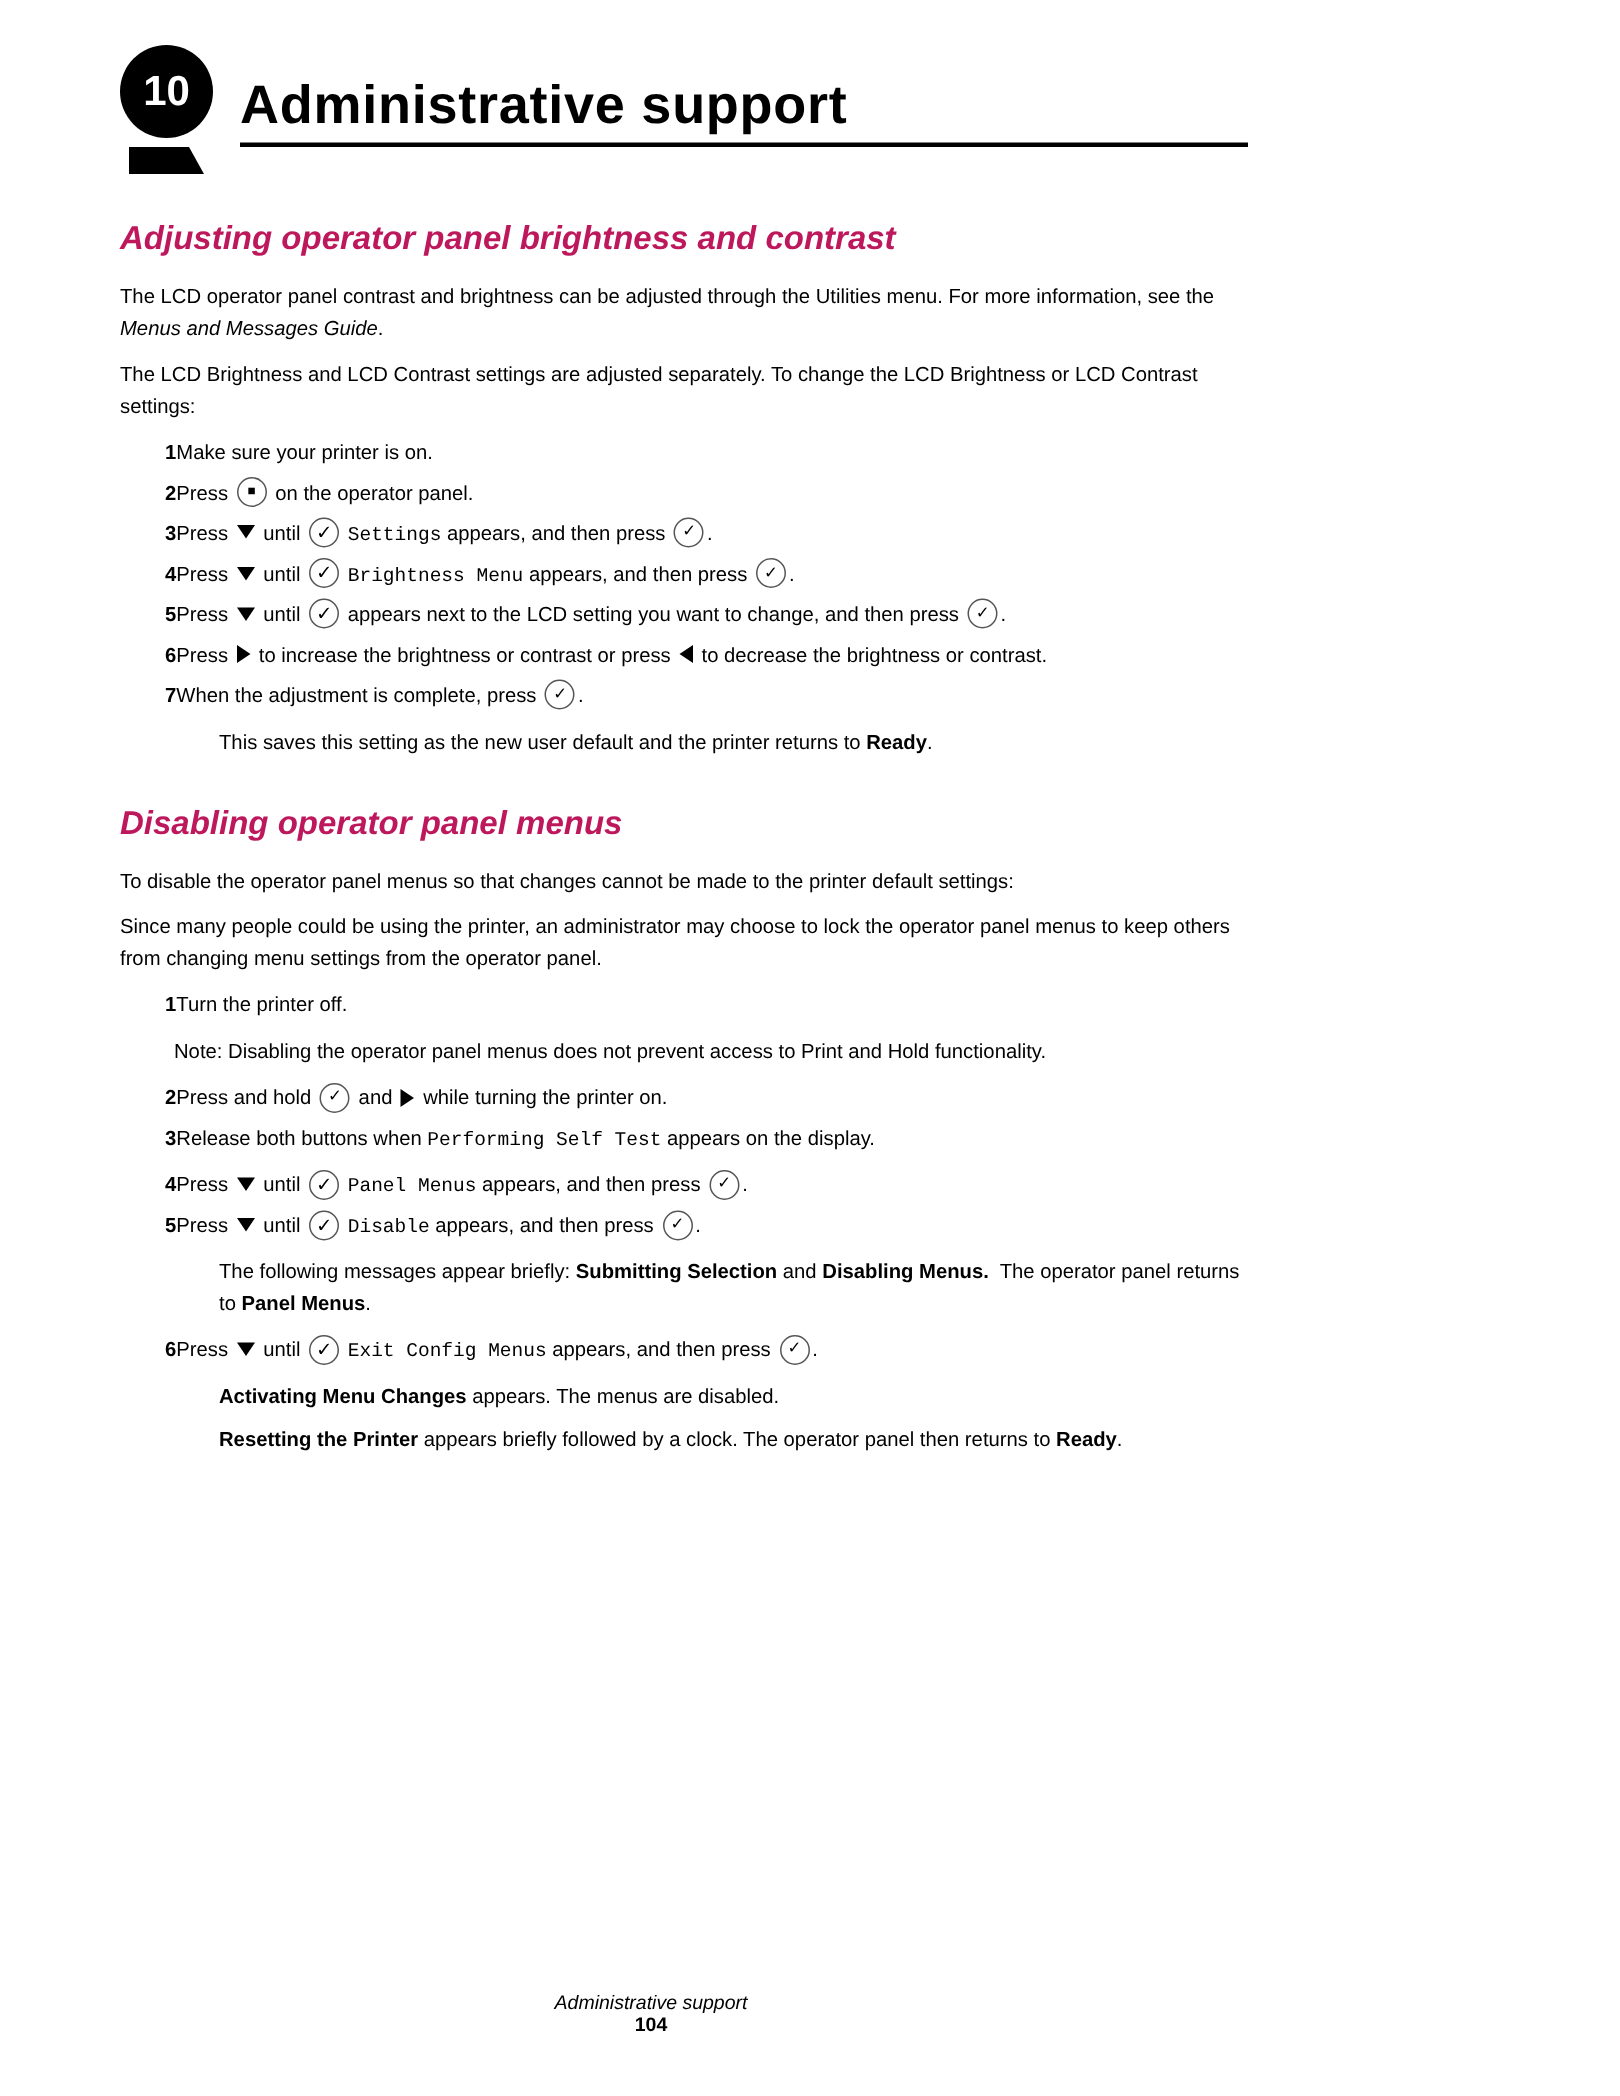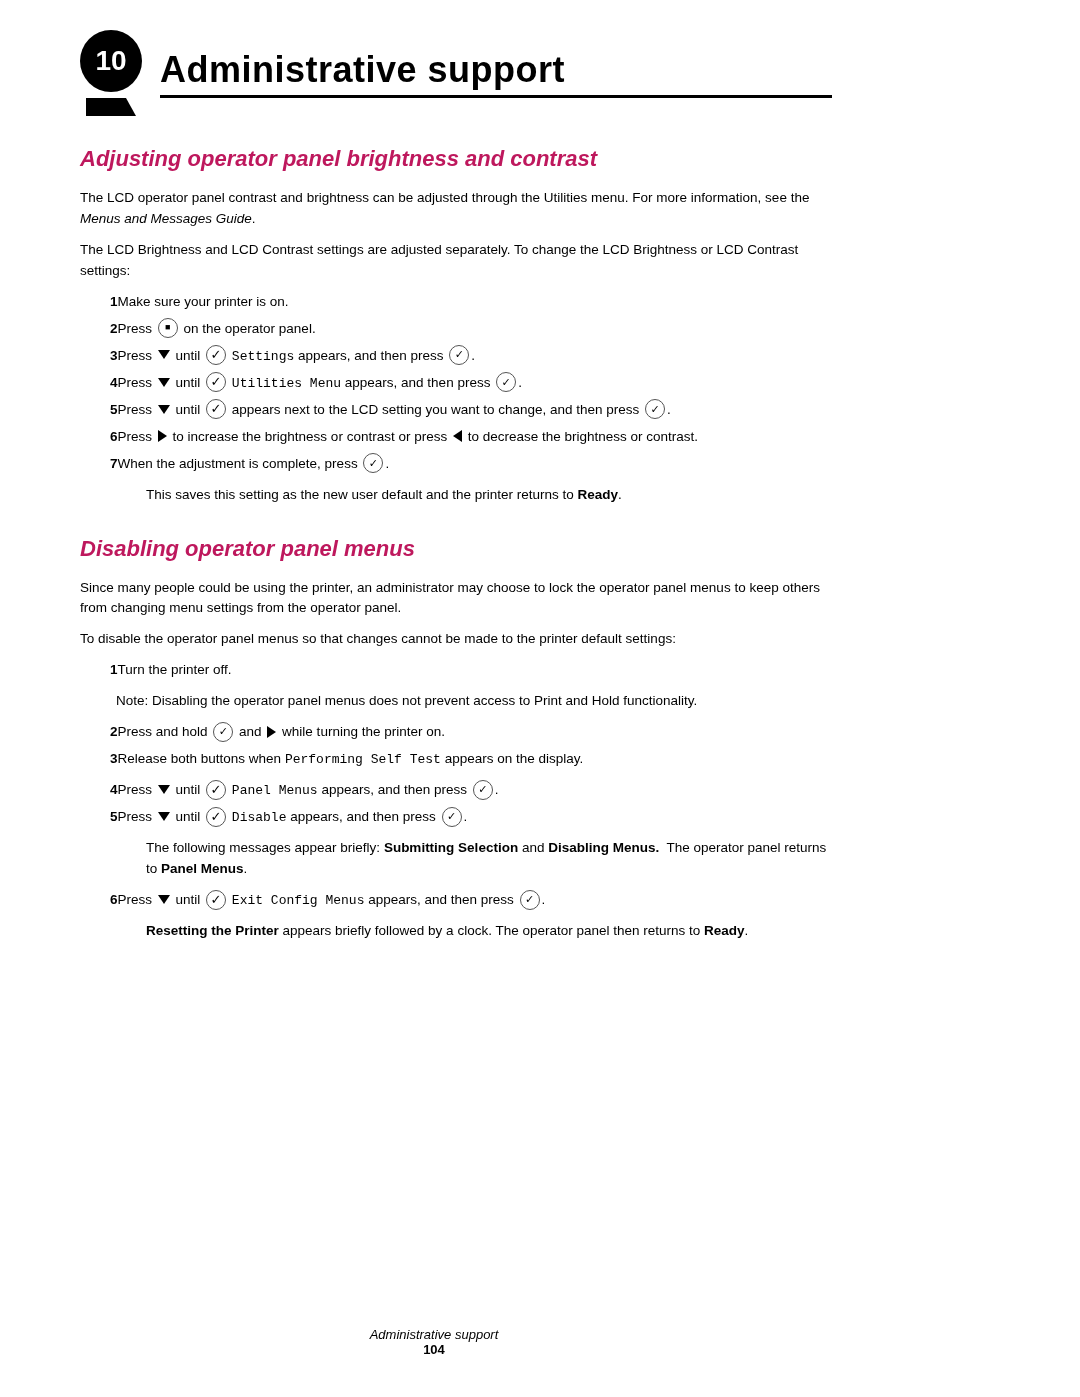--- a/index.html
+++ b/index.html
@@ -289,21 +289,21 @@
         <span class="mono">Settings</span> appears, and then press
         <span class="icon-select">✓</span>.
       </span>
     </li>
 
     <li>
       <span class="list-num">4</span>
       <span class="list-content">
         Press <span class="icon-down"></span> until
         <span class="icon-check">✓</span>
-        <span class="mono">Utilities Menu</span> appears, and then press
+        <span class="mono">Brightness Menu</span> appears, and then press
         <span class="icon-select">✓</span>.
       </span>
     </li>
 
     <li>
       <span class="list-num">5</span>
       <span class="list-content">
         Press <span class="icon-down"></span> until
         <span class="icon-check">✓</span>
         appears next to the LCD setting you want to change, and then press
@@ -329,22 +329,22 @@
       </span>
     </li>
   </ol>
 
   <p class="continuation">
     This saves this setting as the new user default and the printer returns to <strong>Ready</strong>.
   </p>
 
   <h2 class="section-heading">Disabling operator panel menus</h2>
 
+  <p class="body-text">To disable the operator panel menus so that changes cannot be made to the printer default settings:</p>
   <p class="body-text">Since many people could be using the printer, an administrator may choose to lock the operator panel menus to keep others from changing menu settings from the operator panel.</p>
-  <p class="body-text">To disable the operator panel menus so that changes cannot be made to the printer default settings:</p>
 
   <ol class="numbered-list">
 
     <li>
       <span class="list-num">1</span>
       <span class="list-content">Turn the printer off.</span>
     </li>
   </ol>
 
   <div class="note-block">
@@ -406,20 +406,23 @@
       <span class="list-num">6</span>
       <span class="list-content">
         Press <span class="icon-down"></span> until
         <span class="icon-check">✓</span>
         <span class="mono">Exit Config Menus</span> appears, and then press
         <span class="icon-select">✓</span>.
       </span>
     </li>
   </ol>
 
+  <p class="continuation">
+    <strong>Activating Menu Changes</strong> appears. The menus are disabled.
+  </p>
 
   <p class="continuation">
     <strong>Resetting the Printer</strong> appears briefly followed by a clock. The operator panel then returns to <strong>Ready</strong>.
   </p>
 
   <div class="footer">
     <div style="font-style:italic;">Administrative support</div>
     <div class="footer-page">104</div>
   </div>
 

